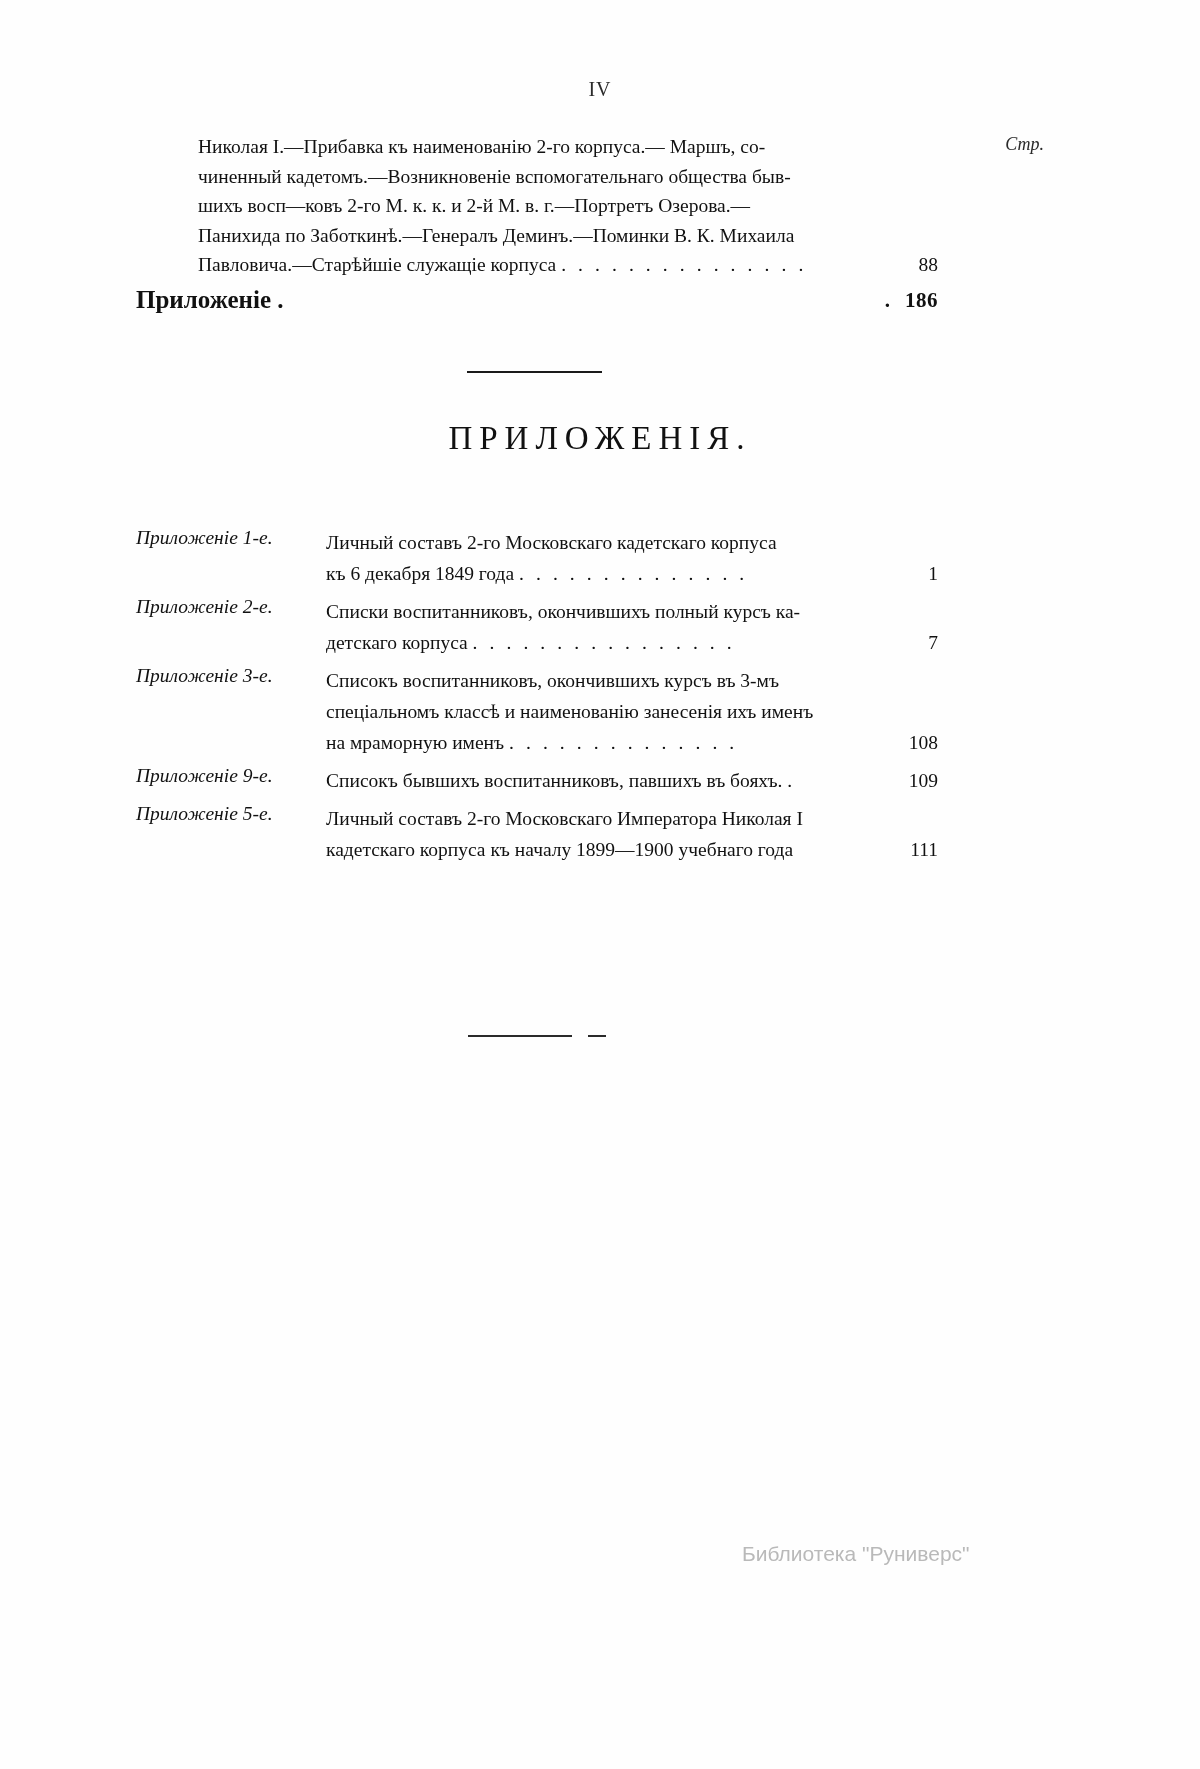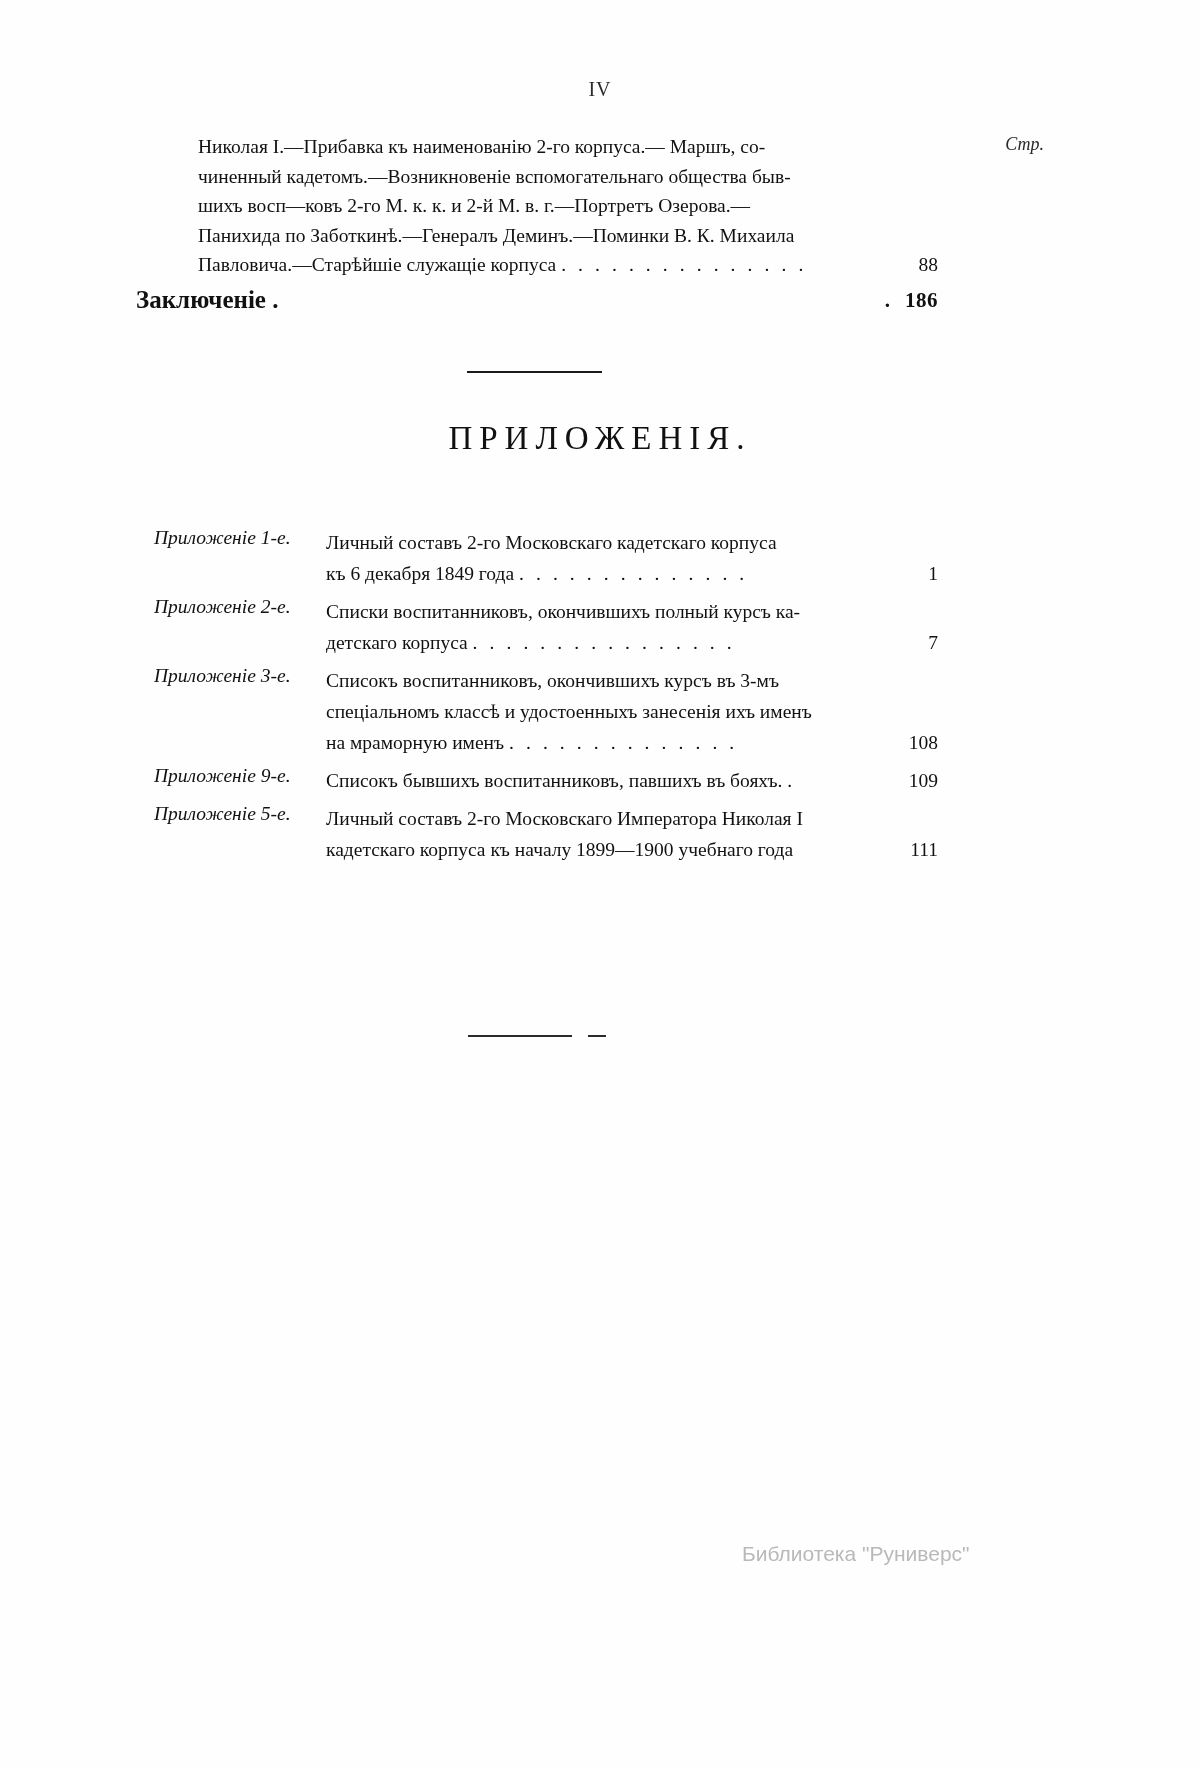--- a/index.html
+++ b/index.html
@@ -136,21 +136,21 @@
   .app-item {
     position: relative;
     margin-bottom: 7px;
   }
   .app-row {
     position: relative;
     min-height: 31px;
   }
   .app-label {
     position: absolute;
-    left: 18px;
+    left: 0;
     top: 0;
     width: 186px;
     font-style: italic;
     font-size: 19.5px;
     color: #111;
   }
   .app-body {
     margin-left: 190px;
     position: relative;
   }
@@ -198,21 +198,21 @@
     <div class="line">шихъ восп—ковъ 2-го М. к. к. и 2-й М. в. г.—Портретъ Озерова.—</div>
     <div class="line">Панихида по Заботкинѣ.—Генералъ Деминъ.—Поминки В. К. Михаила</div>
     <div class="cont-line-last">
       <span>Павловича.—Старѣйшіе служащіе корпуса</span>
       <span class="leader">. . . . . . . . . . . . . . .</span>
       <span class="cont-page">88</span>
     </div>
   </div>
 
   <div class="concl-row">
-    <span>Заключеніе</span>
+    <span>Приложеніе</span>
     <span>.</span>
     <span class="cdot">.</span>
     <span class="cp">186</span>
   </div>
 
   <div class="rule-top"></div>
 
   <div class="section-heading">ПРИЛОЖЕНІЯ.</div>
 
   <div class="appendix-list">
@@ -250,21 +250,21 @@
     </div>
 
     <div class="app-item">
       <div class="app-row">
         <div class="app-label">Приложеніе 3-е.</div>
         <div class="app-body">
           <div class="app-line">
             <span class="app-text">Списокъ  воспитанниковъ,  окончившихъ   курсъ въ 3-мъ</span>
           </div>
           <div class="app-line">
-            <span class="app-text">спеціальномъ классѣ и удостоенныхъ занесенія ихъ именъ</span>
+            <span class="app-text">спеціальномъ классѣ и наименованію занесенія ихъ именъ</span>
           </div>
           <div class="app-line">
             <span class="app-text">на мраморную именъ</span>
             <span class="leader">. . . . . . . . . . . . . .</span>
             <span class="app-num">108</span>
           </div>
         </div>
       </div>
     </div>
 

